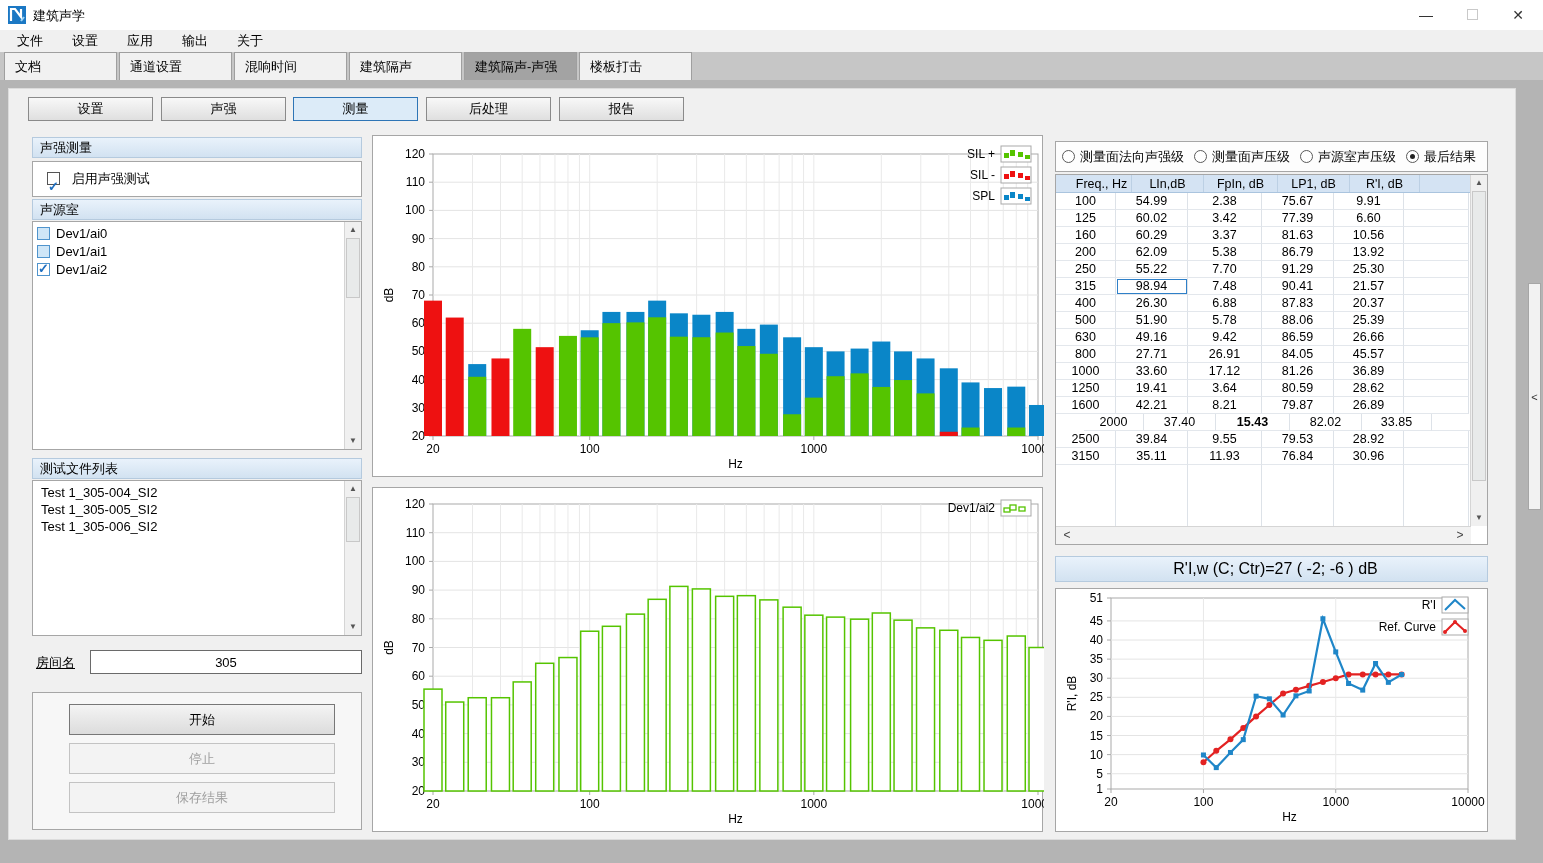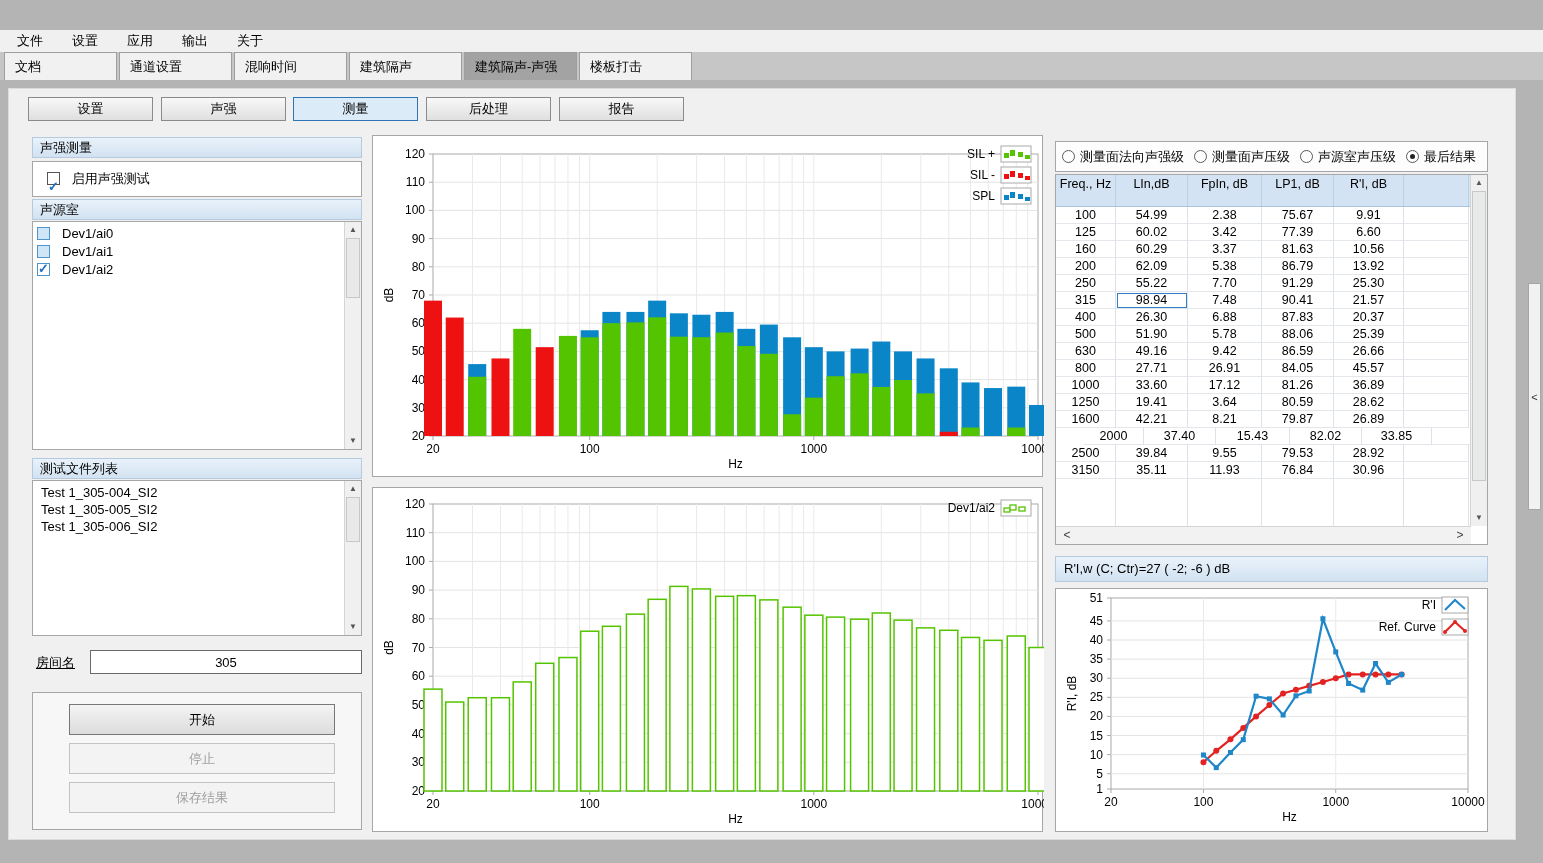--- a/index.html
+++ b/index.html
@@ -34,21 +34,21 @@
 
   .sechdr { background:linear-gradient(#e9f2fb,#d2e2f1); border:1px solid #b5cade; font-size:13px;
             padding-left:7px; line-height:19px; height:21px; }
   .whitebox { background:#ffffff; border:1px solid #a6a6a6; }
 
   .cbx { display:inline-block; width:13px; height:13px; border:1px solid #4f94cd; background:#cfe6f7; vertical-align:-2px; }
   .cbx.checked { background:#ffffff; position:relative; }
   .cbx.checked:after { content:"✓"; position:absolute; left:0px; top:-3px; font-size:13px; color:#1f6fc0; font-weight:bold; }
 
   .list-row { padding:1px 4px; font-size:13px; height:18px; white-space:nowrap; }
-  .list-row .lbl { margin-left:12px; }
+  .list-row .lbl { margin-left:6px; }
   .list-item { padding:1px 8px; font-size:13px; height:17px; white-space:nowrap; }
 
   
   .vscroll { position:absolute; top:0; right:0; width:17px; background:#f0f0f0; border-left:1px solid #d5d5d5; }
   .vscroll .arr { position:absolute; left:0; width:16px; height:16px; text-align:center; font-size:8px; color:#555; line-height:16px; }
   .vscroll .arr.up { top:0; } .vscroll .arr.dn { bottom:0; }
   .vscroll .thumb { position:absolute; left:1px; width:14px; background:#e8eaea; border:1px solid #c8c8c8; }
   .hscroll { position:absolute; height:18px; background:#f2f2f2; border-top:1px solid #d5d5d5; }
   .hscroll .arr { position:absolute; top:0; width:18px; height:17px; text-align:center; color:#444; font-size:12px; line-height:17px; }
 
@@ -60,38 +60,49 @@
   .roominput { position:absolute; text-align:center; font-size:13px; border:1px solid #6a6a6a; background:#fff; height:24px; font-family:"Liberation Sans",sans-serif; }
 
   
   .radiorow { background:#fdfdfd; border:1px solid #a6a6a6; display:flex; align-items:center; padding:0 6px; }
   .radio-item { display:flex; align-items:center; margin-right:10px; font-size:13px; white-space:nowrap; }
   .rad { width:13px; height:13px; border:1px solid #5a5a5a; border-radius:50%; background:#fff; margin-right:5px; position:relative; flex:none; }
   .rad.sel:after { content:""; position:absolute; left:3px; top:3px; width:5px; height:5px; border-radius:50%; background:#222; }
 
   .rtable { background:#fff; border:1px solid #a6a6a6; overflow:hidden; }
   .trow { display:flex; height:17px; }
-  .trow.hdr { height:32px; background:#d4e3f3; border-bottom:1px solid #aac4de; font-size:12.5px; }
+  .trow.hdr { height:18px; background:#d4e3f3; border-bottom:1px solid #aac4de; font-size:12.5px;padding-left:16px; }
   .tcell { flex:none; text-align:center; font-size:12.5px; line-height:17px; border-right:1px solid #dde2e8; border-bottom:1px solid #e3e7ec; overflow:hidden; }
   .trow.hdr .tcell { border-right:1px solid #bcd0e4; border-bottom:none; line-height:18px; }
   .trow.empty .tcell { border-bottom:none; }
   .tcell.selcell { outline:1.5px solid #2f80c8; outline-offset:-2px; }
 
-  .resulthdr { background:linear-gradient(#e9f2fb,#d2e2f1); border:1px solid #b5cade; font-size:13px; line-height:24px; padding-left:8px; }
+  .resulthdr { background:linear-gradient(#e9f2fb,#d2e2f1); border:1px solid #b5cade; font-size:16px; line-height:24px; padding-left:8px;text-align:center; }
 
   .chartpanel { background:#ffffff; border:1px solid #a6a6a6; }
   svg text { font-family:"Liberation Sans",sans-serif; }
 
   .handle { background:#f2f2f2; border:1px solid #a6a6a6; text-align:center; color:#333; font-size:11px; }
 </style>
 </head>
 <body>
 
 <div id="app">
 
+  <div class="abs titlebar">
+    <svg class="abs app-icon" viewBox="0 0 18 18">
+      <rect x="0" y="0" width="18" height="18" fill="#1b78c4"></rect>
+      <path d="M3 15 L3 3 L7 3 L13 11 L13 3" stroke="#ffffff" stroke-width="2.2" fill="none"></path>
+      <path d="M13 15 L16 11" stroke="#9fd4f5" stroke-width="2" fill="none"></path>
+    </svg>
+    <span class="abs title-text">建筑声学</span>
+    <div class="abs winbtn" style="left:1403px;">—</div>
+    <div class="abs winbtn" style="left:1449px;"><span class="maxbox"></span></div>
+    <div class="abs winbtn" style="left:1495px;">✕</div>
+  </div>
 
   <div class="abs menubar"><span class="menu-item">文件</span><span class="menu-item">设置</span><span class="menu-item">应用</span><span class="menu-item">输出</span><span class="menu-item">关于</span></div>
 
   <div class="abs tabstrip">
       <div class="tab" style="left: 4px;">文档</div>
       <div class="tab" style="left: 119px;">通道设置</div>
       <div class="tab" style="left: 234px;">混响时间</div>
       <div class="tab" style="left: 349px;">建筑隔声</div>
       <div class="tab sel" style="left: 464px;">建筑隔声-声强</div>
       <div class="tab" style="left: 579px;">楼板打击</div>
@@ -513,21 +524,21 @@
             <div class="tcell" style="width: 60px;">1600</div>
             <div class="tcell" style="width: 72px;">42.21</div>
             <div class="tcell" style="width: 74px;">8.21</div>
             <div class="tcell" style="width: 72px;">79.87</div>
             <div class="tcell" style="width: 70px;">26.89</div>
             <div class="tcell" style="width: 65px;"></div>
           </div>
           <div class="trow">
             <div class="tcell" style="width: 60px; margin-left: 28px;">2000</div>
             <div class="tcell" style="width: 72px;">37.40</div>
-            <div class="tcell" style="width: 74px;">15.43</div>
+            <div class="tcell" style="width: 74px; font-weight: bold;">15.43</div>
             <div class="tcell" style="width: 72px;">82.02</div>
             <div class="tcell" style="width: 70px;">33.85</div>
             <div class="tcell" style="width: 65px;"></div>
           </div>
           <div class="trow">
             <div class="tcell" style="width: 60px;">2500</div>
             <div class="tcell" style="width: 72px;">39.84</div>
             <div class="tcell" style="width: 74px;">9.55</div>
             <div class="tcell" style="width: 72px;">79.53</div>
             <div class="tcell" style="width: 70px;">28.92</div>

